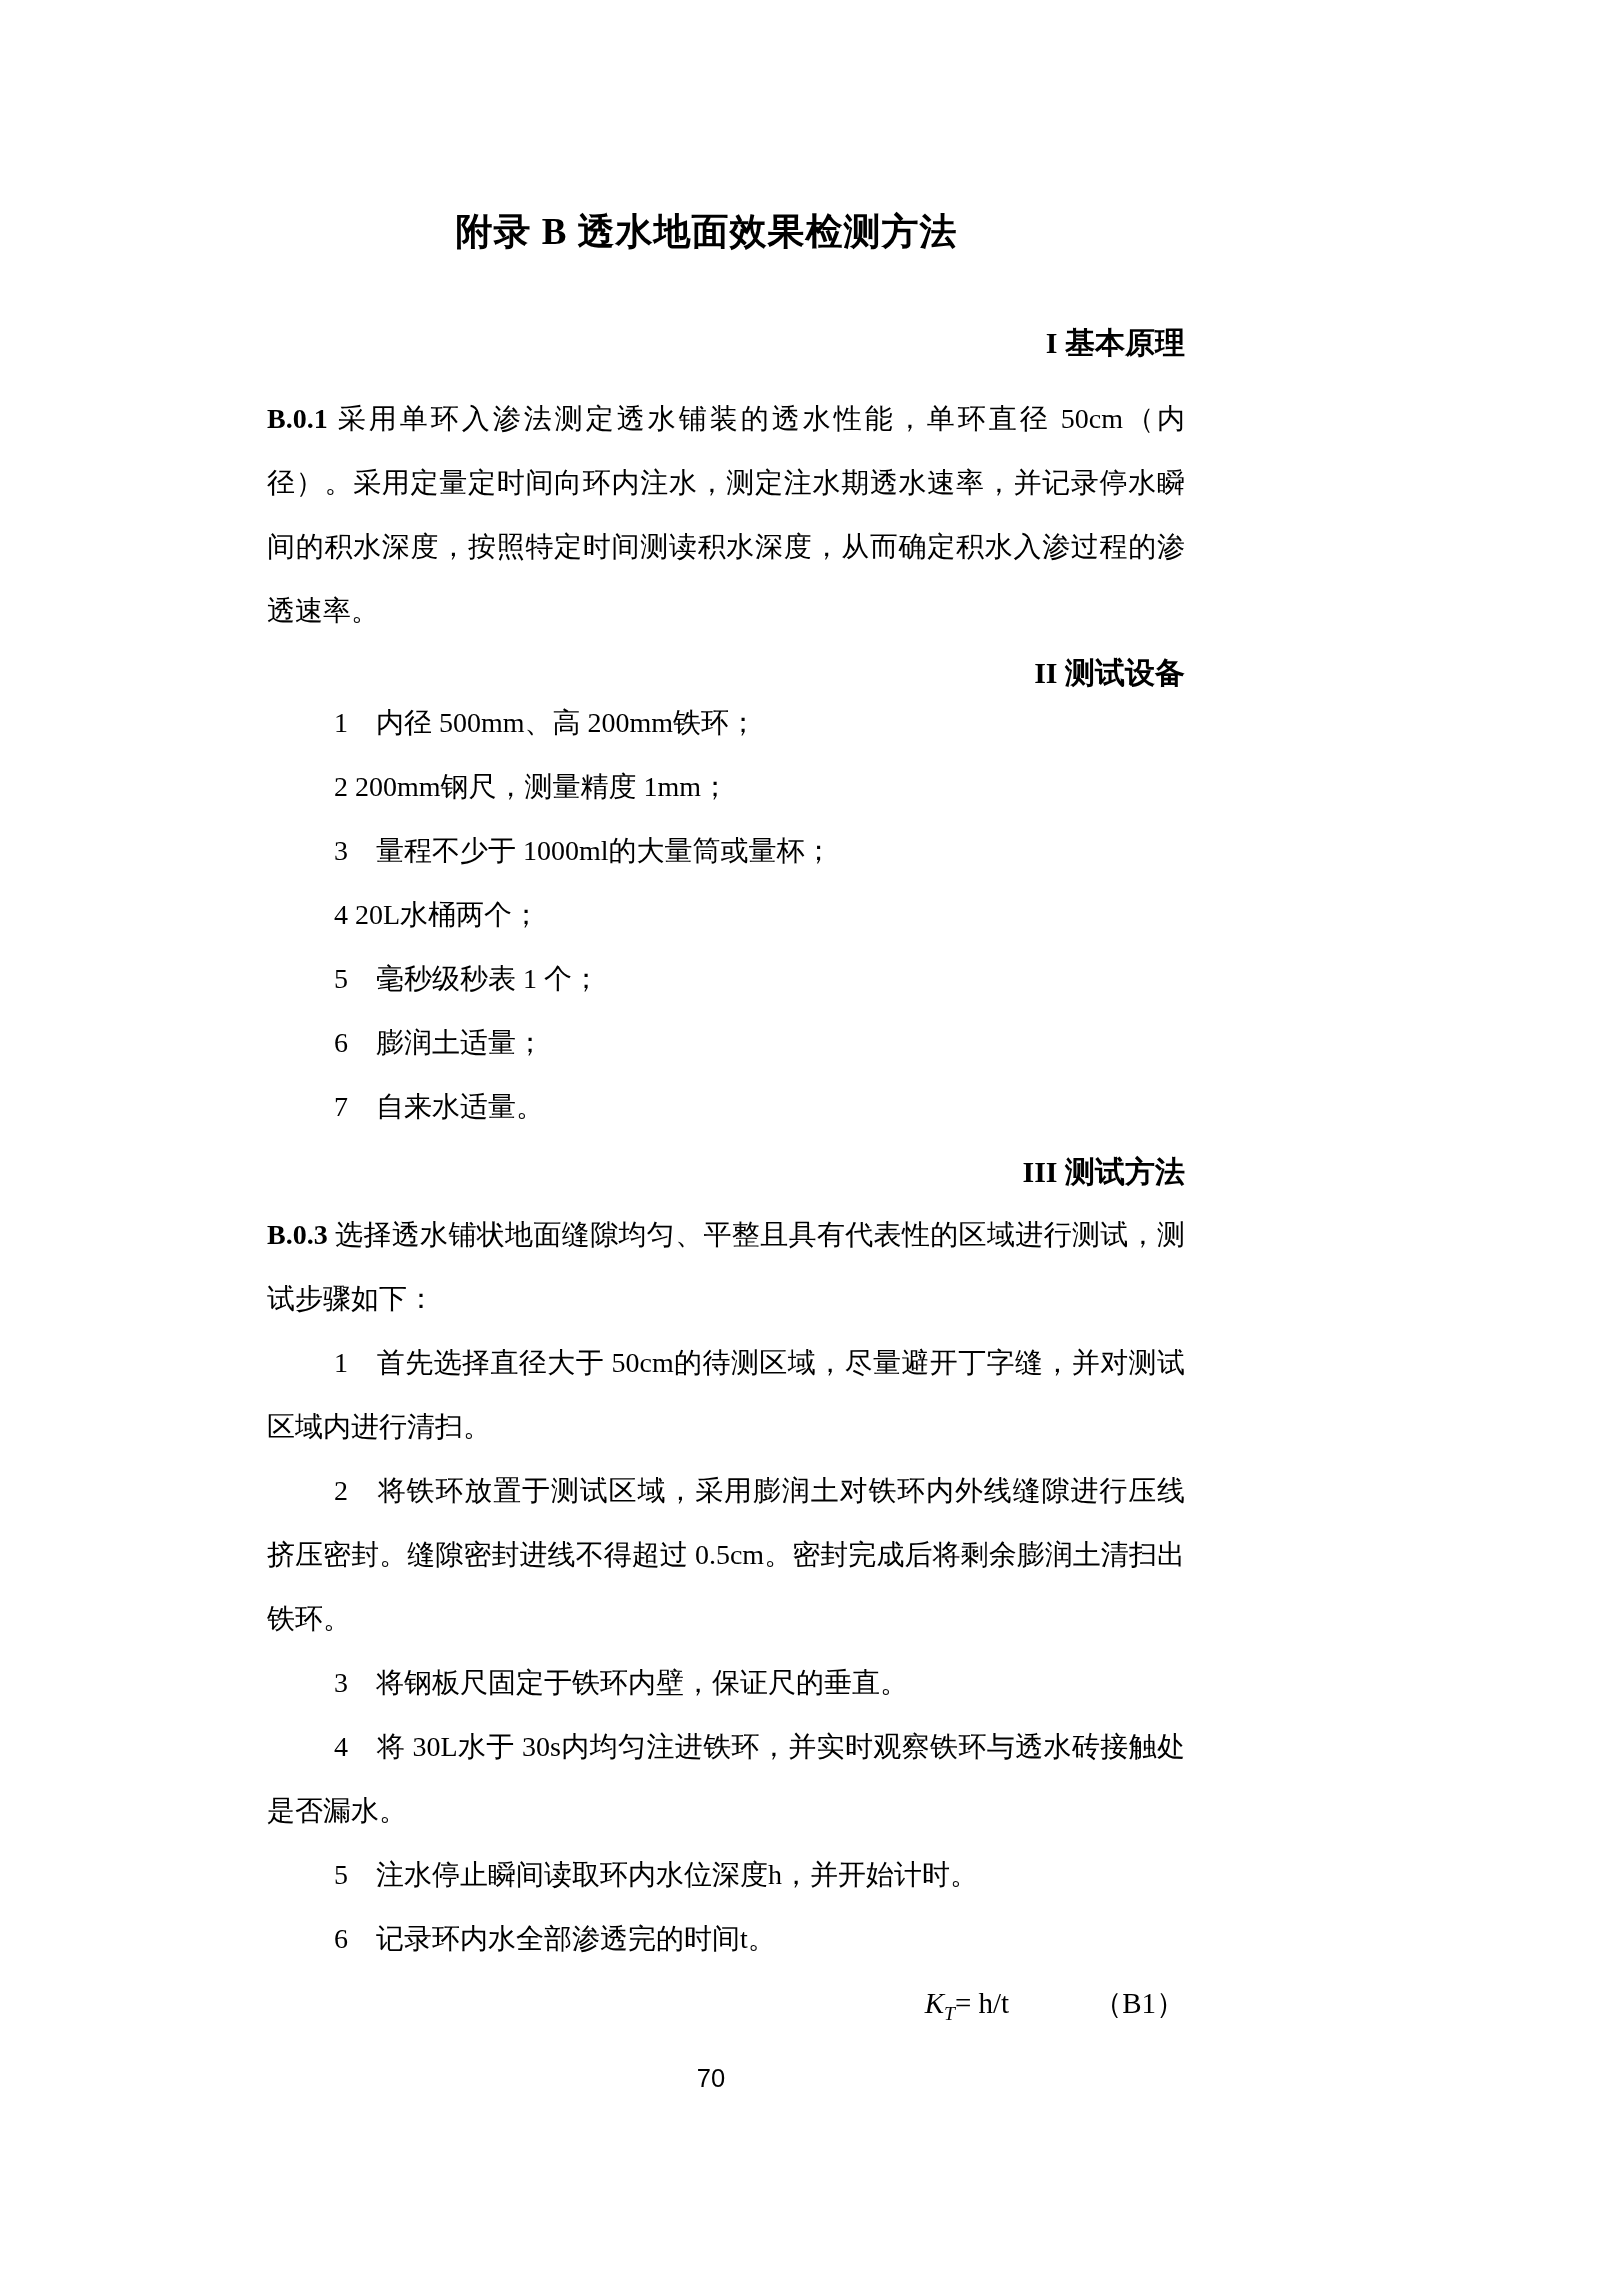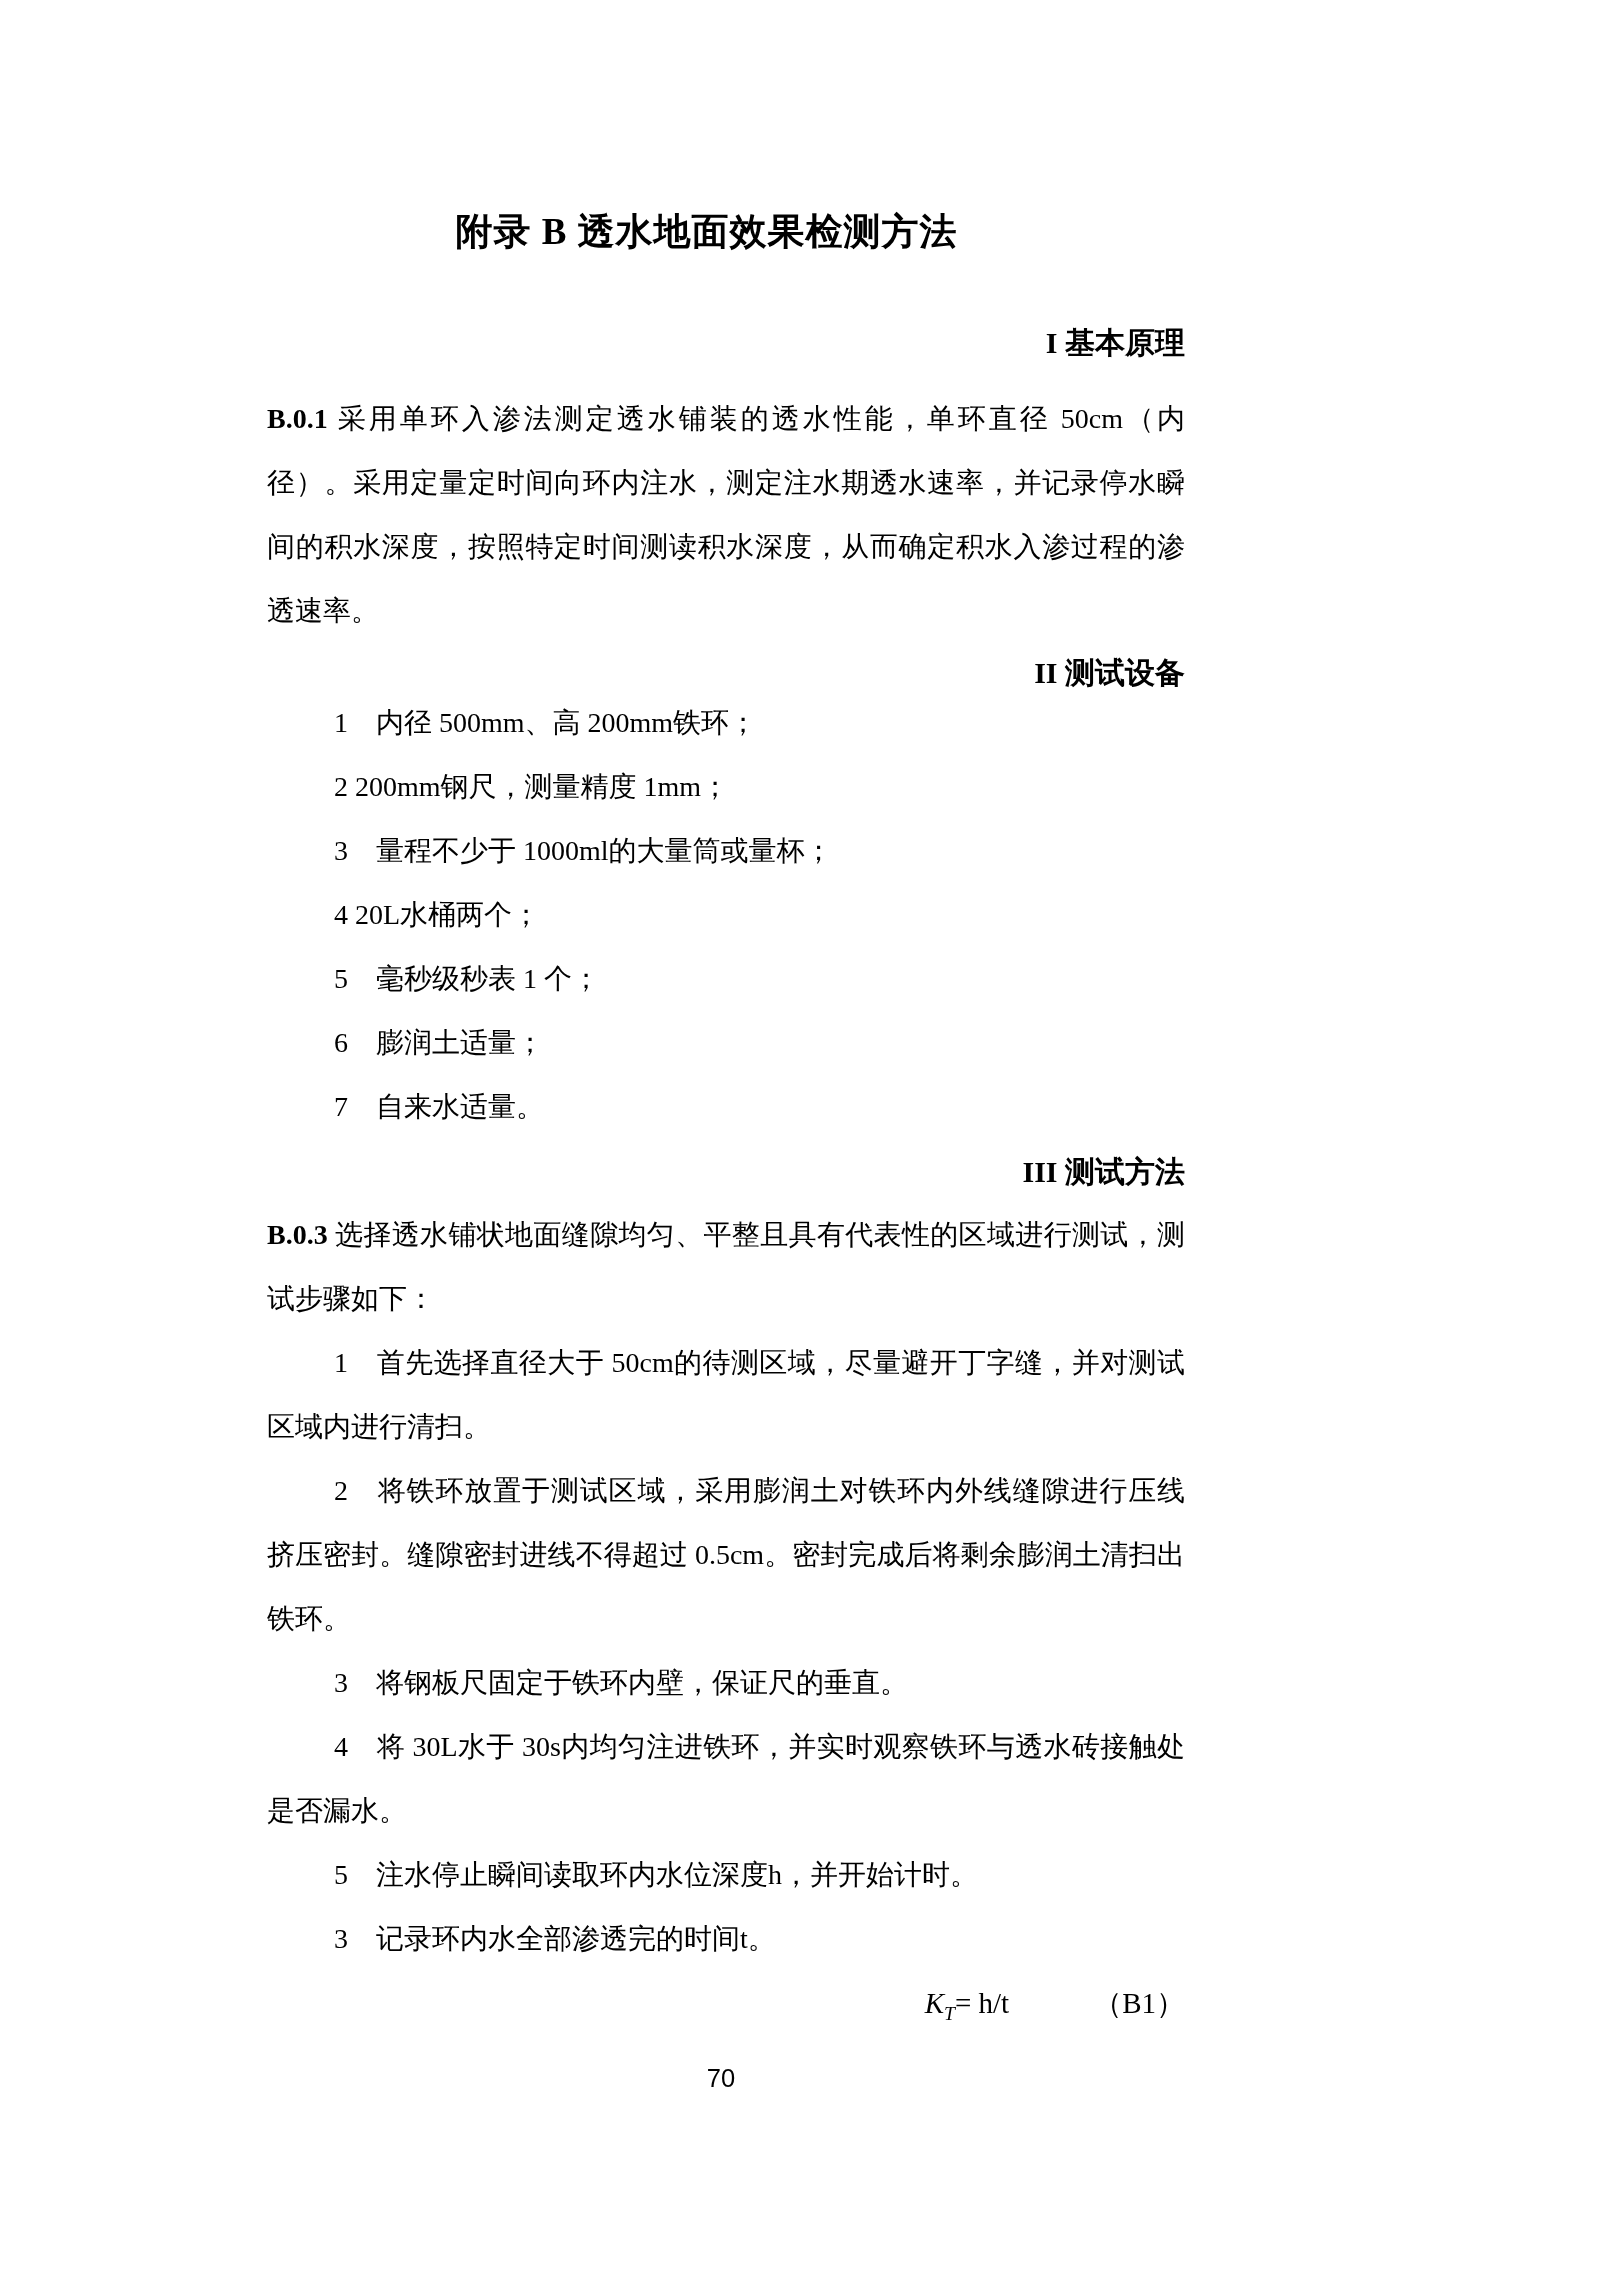--- a/index.html
+++ b/index.html
@@ -54,21 +54,21 @@
     text-align: right;
     white-space: pre-wrap;
   }
   .formula .fvar { font-style: italic; }
   .formula .fsub { font-size: 19.6px; font-style: italic; line-height: 0; }
   .formula .fgap { display: inline-block; width: 84px; }
 
   .footer {
     position: absolute;
     top: 2064px;
-    left: 14px;
+    left: 4px;
     width: 100%;
     text-align: center;
     font-family: "Liberation Sans", "DejaVu Sans", sans-serif;
     font-size: 25.5px;
     line-height: 29px;
     color: #000000;
   }
 </style>
 </head>
 <body>
@@ -95,21 +95,21 @@
 
     <h2 class="sec sec3">III  测试方法</h2>
 
     <p class="body b03"><span class="clause-label">B.0.3</span><span> 选择透水铺状地面缝隙均匀、平整且具有代表性的区域进行测试，测试步骤如下：</span></p>
 
     <p class="body indent">1　首先选择直径大于 50cm的待测区域，尽量避开丁字缝，并对测试区域内进行清扫。</p>
     <p class="body indent">2　将铁环放置于测试区域，采用膨润土对铁环内外线缝隙进行压线挤压密封。缝隙密封进线不得超过 0.5cm。密封完成后将剩余膨润土清扫出铁环。</p>
     <p class="body indent">3　将钢板尺固定于铁环内壁，保证尺的垂直。</p>
     <p class="body indent">4　将 30L水于 30s内均匀注进铁环，并实时观察铁环与透水砖接触处是否漏水。</p>
     <p class="body indent">5　注水停止瞬间读取环内水位深度h，并开始计时。</p>
-    <p class="body indent">3　记录环内水全部渗透完的时间t。</p>
+    <p class="body indent">6　记录环内水全部渗透完的时间t。</p>
 
 
     <p class="formula"><span class="fvar">K</span><sub class="fsub">T</sub><span>= h/t</span><span class="fgap"></span><span>（B1）</span></p>
 
   </div>
 
   <div class="footer">70</div>
 </div>
 
 

